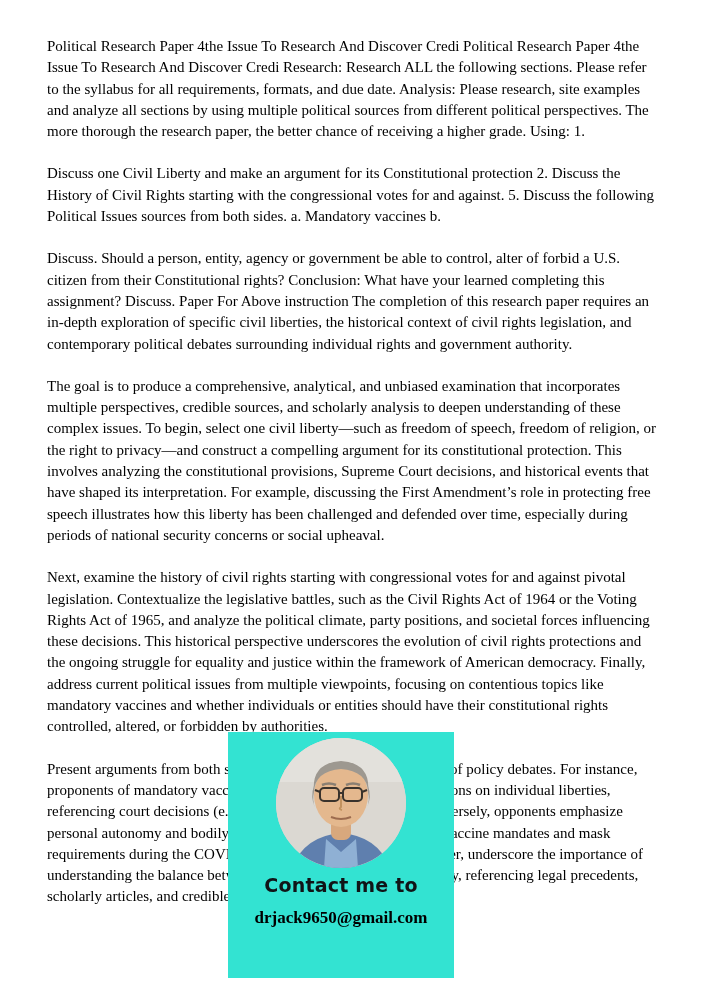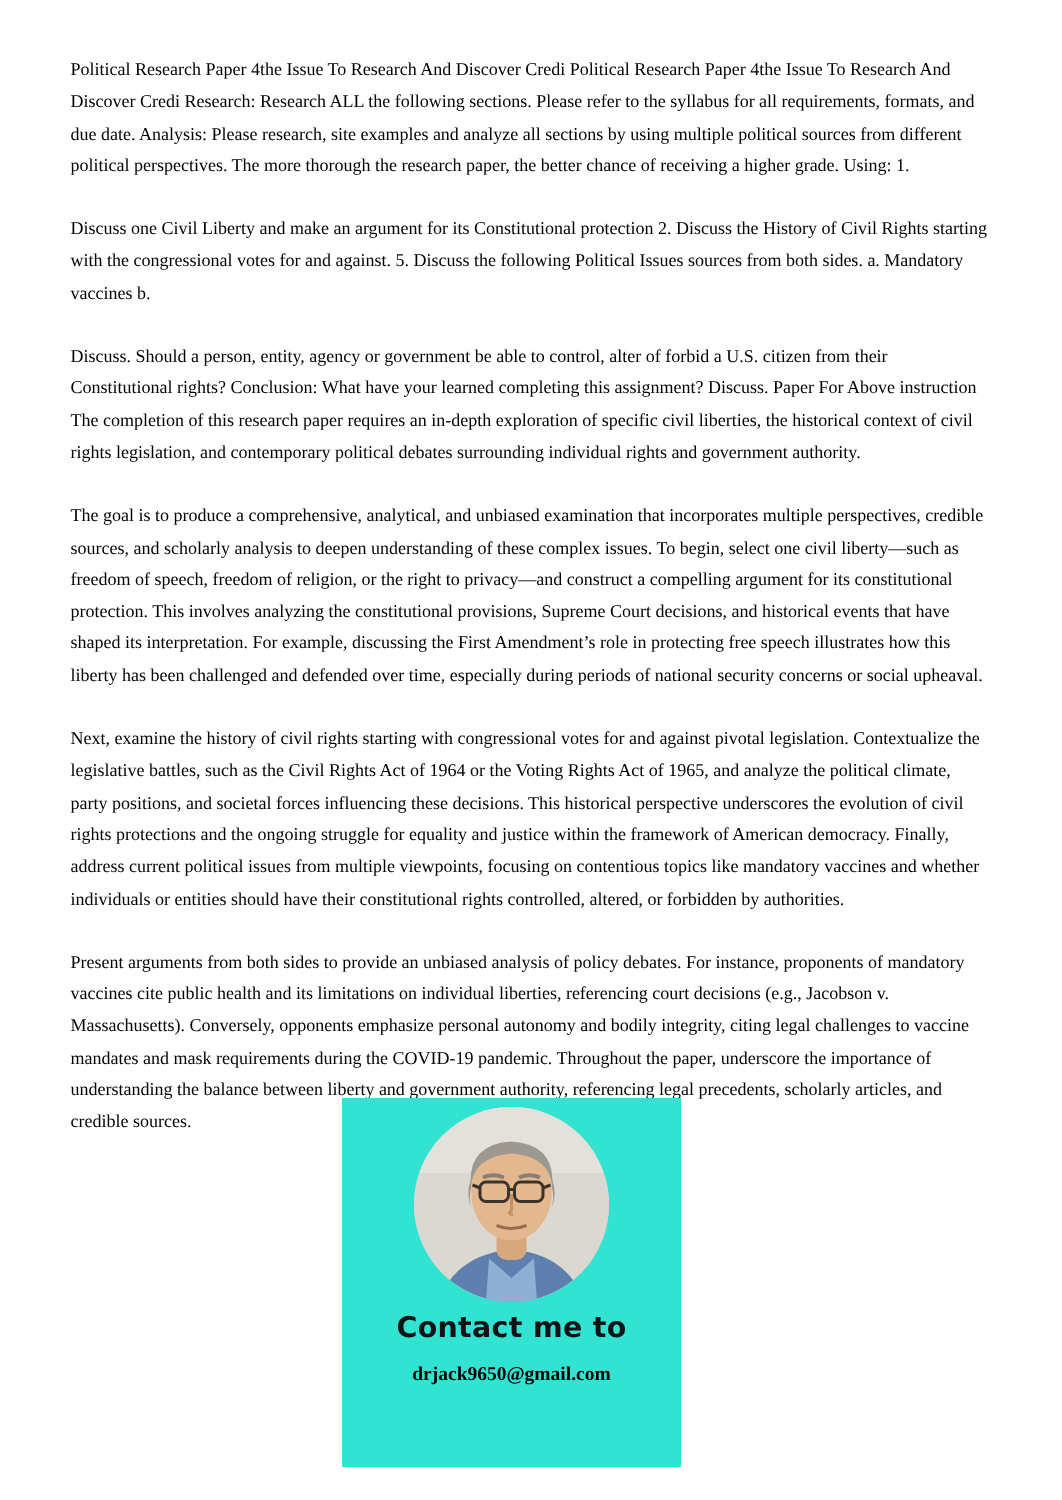--- a/index.html
+++ b/index.html
@@ -13,21 +13,21 @@
     height: 1000px;
     overflow: hidden;
     font-family: "Liberation Serif", serif;
   }
   .doc {
     position: absolute;
     left: 47px;
     top: 36px;
     width: 614px;
     color: #000000;
-    font-size: 12px;
+    font-size: 15px;
     line-height: 21.3px;
     text-align: left;
   }
   .doc p {
     margin: 0 0 21px 0;
   }
   .overlay-card {
     position: absolute;
     left: 228px;
     top: 732px;
@@ -56,21 +56,21 @@
     color: #101417;
     letter-spacing: 0.2px;
   }
   .contact-line.first {
     margin-top: 4px;
   }
   .contact-email {
     margin-top: 9px;
     font-family: "Liberation Serif", serif;
     font-weight: bold;
-    font-size: 13px;
+    font-size: 17px;
     color: #000000;
   }
 </style>
 </head>
 <body>
 
 <main class="doc">
   <p>Political Research Paper 4the Issue To Research And Discover Credi Political Research Paper 4the Issue To Research And Discover Credi Research: Research ALL the following sections. Please refer to the syllabus for all requirements, formats, and due date. Analysis: Please research, site examples and analyze all sections by using multiple political sources from different political perspectives. The more thorough the research paper, the better chance of receiving a higher grade. Using: 1.</p>
   <p>Discuss one Civil Liberty and make an argument for its Constitutional protection 2. Discuss the History of Civil Rights starting with the congressional votes for and against. 5. Discuss the following Political Issues sources from both sides. a. Mandatory vaccines b.</p>
   <p>Discuss. Should a person, entity, agency or government be able to control, alter of forbid a U.S. citizen from their Constitutional rights? Conclusion: What have your learned completing this assignment? Discuss. Paper For Above instruction The completion of this research paper requires an in-depth exploration of specific civil liberties, the historical context of civil rights legislation, and contemporary political debates surrounding individual rights and government authority.</p>

